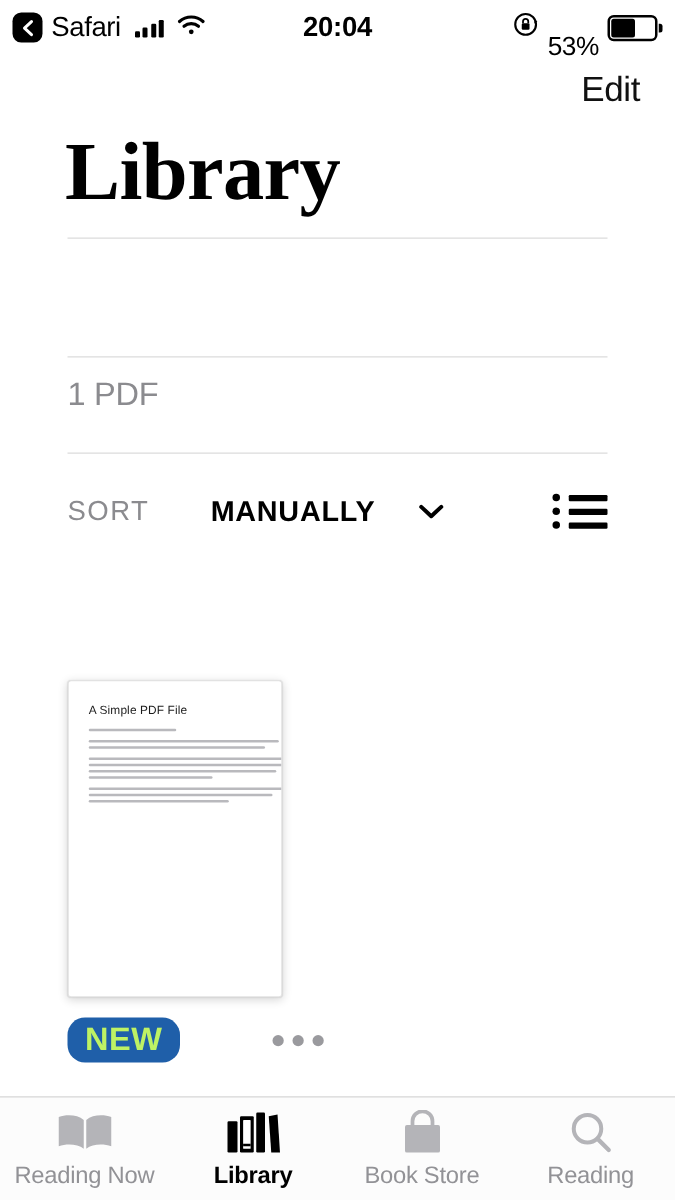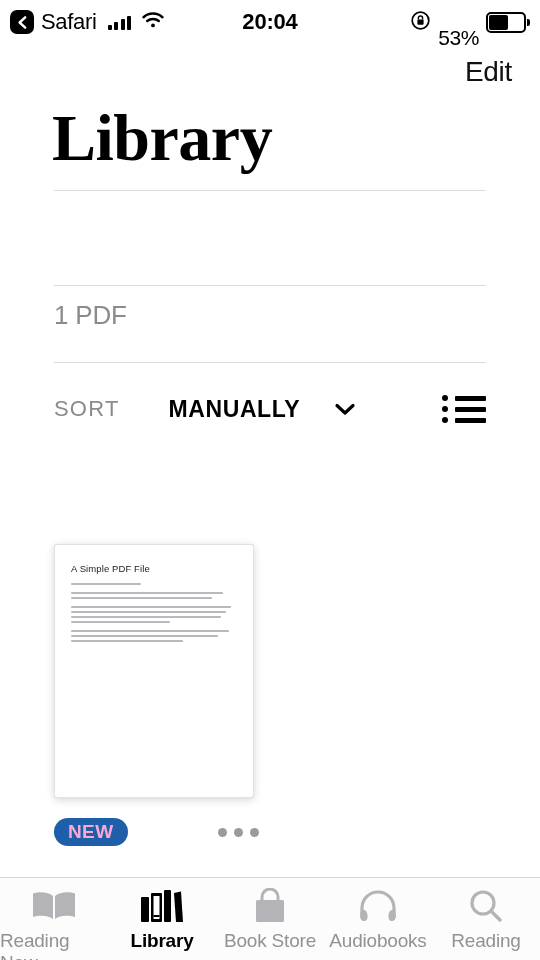--- a/index.html
+++ b/index.html
@@ -106,41 +106,41 @@
   }
   .sort-chevron { margin-left:10px; display:flex; align-items:center; }
   .view-toggle { margin-left:auto; display:flex; flex-direction:column; gap:5px; cursor:pointer; }
   .vt-line { display:flex; align-items:center; gap:7px; }
   .vt-dot { width:6px; height:6px; border-radius:50%; background:#000; }
   .vt-bar { width:31px; height:5px; background:#000; border-radius:1px; }
 
   
   .book-item { position:absolute; top:544px; left:54px; }
   .book-cover {
-    position:relative; width:200px; height:254px; background:#fff;
+    position:relative; width:172px; height:254px; background:#fff;
     border:1px solid #e2e2e2; border-radius:3px;
     box-shadow:0 2px 8px rgba(0,0,0,0.16), 0 0 1px rgba(0,0,0,0.10);
     overflow:hidden; cursor:pointer;
   }
   .pdf-head {
     position:absolute; top:18px; left:16px;
     font-size:9.5px; color:#1b1b1b; letter-spacing:0.1px;
   }
   .pdf-body { position:absolute; top:38px; left:16px; width:160px; }
   .pdf-para { margin-bottom:7px; }
   .pdf-line {
     height:2px; background:#b9b9bd; border-radius:1px; margin-bottom:3px;
   }
   .book-meta {
     position:relative; width:196px; height:40px; margin-top:14px;
     display:flex; align-items:center;
   }
   .new-badge {
-    background:#1f5fa9; color:#f9a8d4; font-weight:bold;
-    font-size:19px; letter-spacing:0.4px;
+    background:#1f5fa9; color:#bef264; font-weight:bold;
+    font-size:26px; letter-spacing:0.4px;
     padding:3px 14px 4px; border-radius:14px; line-height:1.15;
   }
   .more-btn {
     position:absolute; left:160px; display:flex; gap:7px; cursor:pointer;
     padding:6px 4px;
   }
   .more-btn i { display:block; width:9px; height:9px; border-radius:50%; background:#9a9a9e; }
 
   
   .tab-bar {
@@ -306,30 +306,20 @@
     <div class="tab">
       <span class="tab-icon">
         <svg width="42" height="36" viewBox="0 0 42 36">
           <path d="M13 12 v-3 a8 8 0 0 1 16 0 v3" stroke="#b4b4b8" stroke-width="3" fill="none"></path>
           <rect x="7" y="12" width="28" height="22" rx="1.5" fill="#b4b4b8"></rect>
         </svg>
       </span>
       <span class="tab-label">Book Store</span>
     </div>
 
-    <div class="tab">
-      <span class="tab-icon">
-        <svg width="44" height="36" viewBox="0 0 44 36">
-          <path d="M6 25 v-5 a16 16 0 0 1 32 0 v5" stroke="#b4b4b8" stroke-width="3.2" fill="none" stroke-linecap="round"></path>
-          <path d="M5 22 C9 21 11 23 11.5 27 C12 31 10.5 33 8 33 C5.5 33 4 31 4 27.5 Z" fill="#b4b4b8"></path>
-          <path d="M39 22 C35 21 33 23 32.5 27 C32 31 33.5 33 36 33 C38.5 33 40 31 40 27.5 Z" fill="#b4b4b8"></path>
-        </svg>
-      </span>
-      <span class="tab-label">Audiobooks</span>
-    </div>
 
     <div class="tab">
       <span class="tab-icon">
         <svg width="40" height="36" viewBox="0 0 40 36">
           <circle cx="17" cy="15" r="11" stroke="#b4b4b8" stroke-width="3.2" fill="none"></circle>
           <path d="M25.5 23.5 L34 32" stroke="#b4b4b8" stroke-width="3.4" fill="none" stroke-linecap="round"></path>
         </svg>
       </span>
       <span class="tab-label">Reading</span>
     </div>

